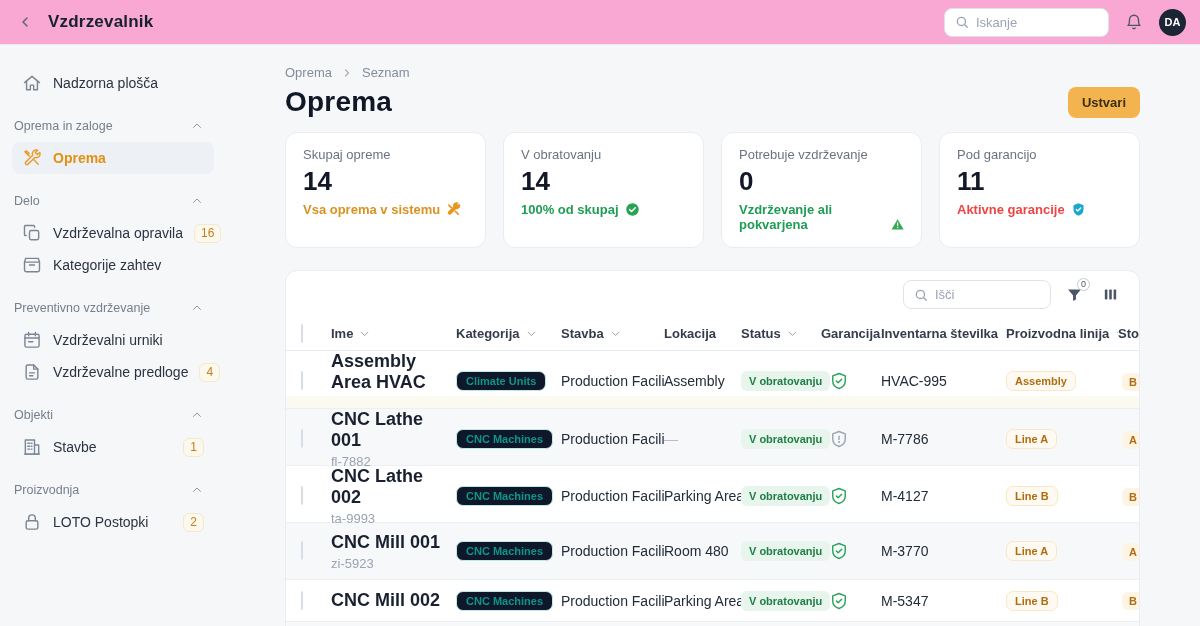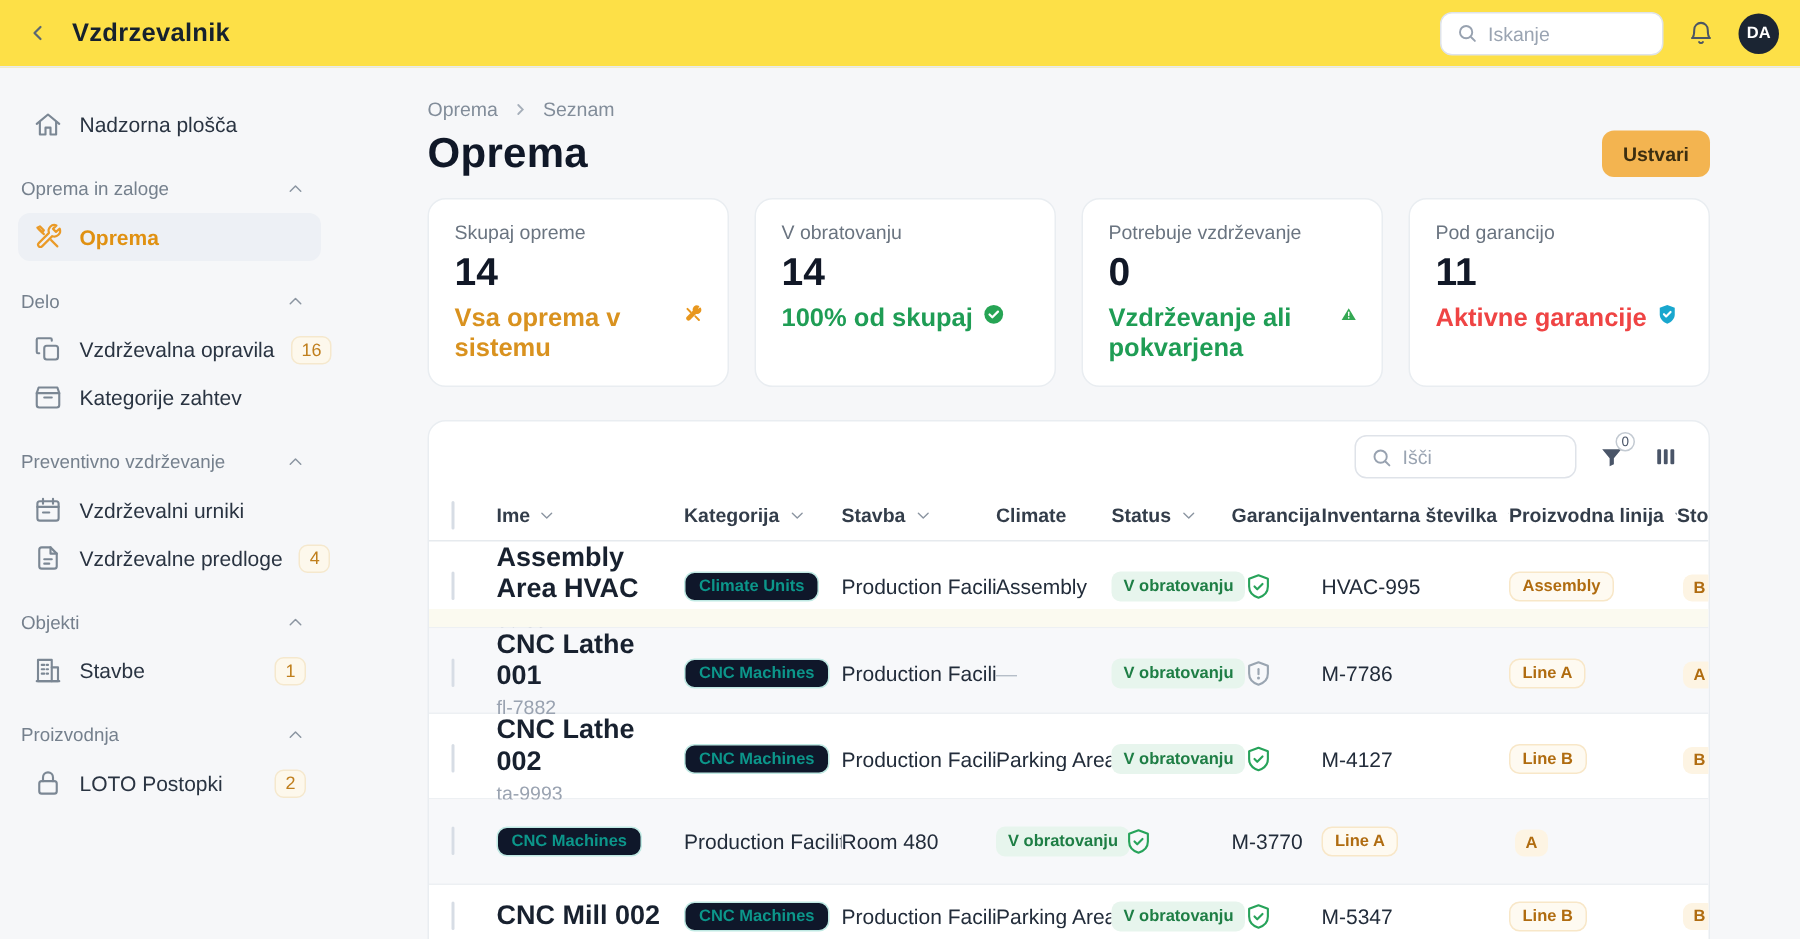--- a/index.html
+++ b/index.html
@@ -1,26 +1,26 @@
 <!DOCTYPE html>
 <html><head>
 <meta charset="utf-8">
 <style>
   * { box-sizing: border-box; margin: 0; padding: 0; }
   html,body { width:1200px; height:626px; overflow:hidden; }
   body { font-family:"Liberation Sans", sans-serif; background:#f6f7f9; color:#1c2430; }
 
   
-  .topbar { height:45px; background:#fde047; border-bottom:1px solid #e8ebef;
+  .topbar { height:45px; background:#f9a8d4; border-bottom:1px solid #e8ebef;
     display:flex; align-items:center; padding:0 14px 0 12px; gap:10px; }
   .back-btn { width:26px; height:26px; display:flex; align-items:center; justify-content:center;
     color:#5b6773; cursor:pointer; }
   .app-title { font-size:17px; font-weight:700; color:#16212e; letter-spacing:.2px; }
   .topbar .spacer { flex:1; }
-  .searchbox { display:flex; align-items:center; gap:7px; width:149px; height:29px;
+  .searchbox { display:flex; align-items:center; gap:7px; width:165px; height:29px;
     border:1px solid #dfe3e9; border-radius:8px; padding:0 10px; background:#fff; color:#98a2b0; }
   .searchbox input { border:none; outline:none; width:100%; font-size:13px;
     font-family:"Liberation Sans",sans-serif; color:#374251; background:transparent; }
   .searchbox input::placeholder { color:#9aa4b2; }
   .icon-btn { width:30px; height:30px; display:flex; align-items:center; justify-content:center;
     color:#4c5663; cursor:pointer; }
   .avatar { width:27px; height:27px; border-radius:50%; background:#1b2533; color:#fff;
     font-size:11px; font-weight:700; display:flex; align-items:center; justify-content:center; }
 
   
@@ -57,21 +57,21 @@
   .create-btn { background:#f3b450; color:#3c2e10; border:none; border-radius:8px;
     font-size:13px; font-weight:700; padding:8px 14px; cursor:pointer;
     font-family:"Liberation Sans",sans-serif; }
 
   
   .stats { display:flex; gap:17px; margin-top:14px; }
   .stat-card { flex:1; background:#fff; border:1px solid #e9edf1; border-radius:12px;
     padding:14px 17px 15px; }
   .stat-label { font-size:13px; color:#6a7480; }
   .stat-value { font-size:26px; font-weight:700; color:#111827; margin:4px 0 5px; }
-  .stat-caption { font-size:17px; font-weight:600; display:flex; align-items:flex-start; gap:6px; }
+  .stat-caption { font-size:13px; font-weight:600; display:flex; align-items:flex-end; gap:6px; }
   .stat-caption .cicon { width:15px; height:15px; display:flex; }
 
   
   .table-card { background:#fff; border:1px solid #e9edf1; border-radius:12px 12px 0 0;
     margin-top:22px; height:400px; overflow:hidden; }
   .table-toolbar { display:flex; align-items:center; justify-content:flex-end; gap:10px;
     padding:9px 16px 8px; }
   .table-toolbar .searchbox { width:148px; }
   .tool-icon { position:relative; width:26px; height:26px; display:flex; align-items:center;
     justify-content:center; color:#4a5568; cursor:pointer; }
@@ -408,21 +408,21 @@
     </div>
           <div class="th">
       <span>Stavba</span>
       <span class="sort">
               <svg width="100%" height="100%" viewBox="0 0 24 24" fill="none" stroke="currentColor" stroke-width="1.7" stroke-linecap="round" stroke-linejoin="round">
                 <path d="M6 9.5l6 6 6-6"></path>
               </svg>
             </span>
     </div>
           <div class="th">
-      <span>Climate</span>
+      <span>Lokacija</span>
 
     </div>
           <div class="th">
       <span>Status</span>
       <span class="sort">
               <svg width="100%" height="100%" viewBox="0 0 24 24" fill="none" stroke="currentColor" stroke-width="1.7" stroke-linecap="round" stroke-linejoin="round">
                 <path d="M6 9.5l6 6 6-6"></path>
               </svg>
             </span>
     </div>
@@ -514,20 +514,24 @@
                   <path d="M8.8 12l2.2 2.2 4.2-4.2"></path>
                 </svg>
               </span>
             </div>
       <div class="cell-text">M-4127</div>
       <div><span class="pill-line">Line B</span></div>
       <div><span class="pill-level">B</span></div>
     </div>
           <div class="tgrid trow striped  ">
       <div><span class="cb"></span></div>
+      <div class="name-cell">
+        <div class="nm">CNC Mill 001</div>
+        <div class="cd">zi-5923</div>
+      </div>
       <div><span class="pill-cat">CNC Machines</span></div>
       <div class="cell-text">Production Facility</div>
       <div class="cell-text ">Room 480</div>
       <div><span class="pill-status">V obratovanju</span></div>
       <div>
               <span class="shield ok">
                 <svg width="100%" height="100%" viewBox="0 0 24 24" fill="none" stroke="currentColor" stroke-width="1.7" stroke-linecap="round" stroke-linejoin="round">
                   <path d="M12 3l7.5 2.8V12c0 4.6-3.2 7.6-7.5 9-4.3-1.4-7.5-4.4-7.5-9V5.8L12 3z"></path>
                   <path d="M8.8 12l2.2 2.2 4.2-4.2"></path>
                 </svg>

